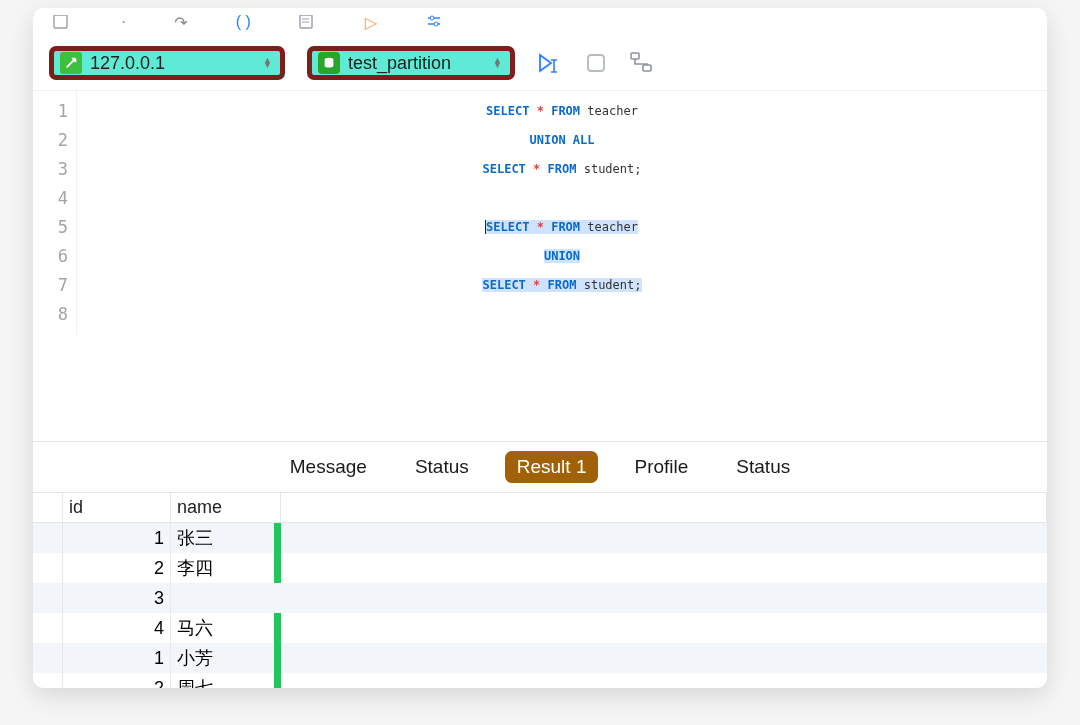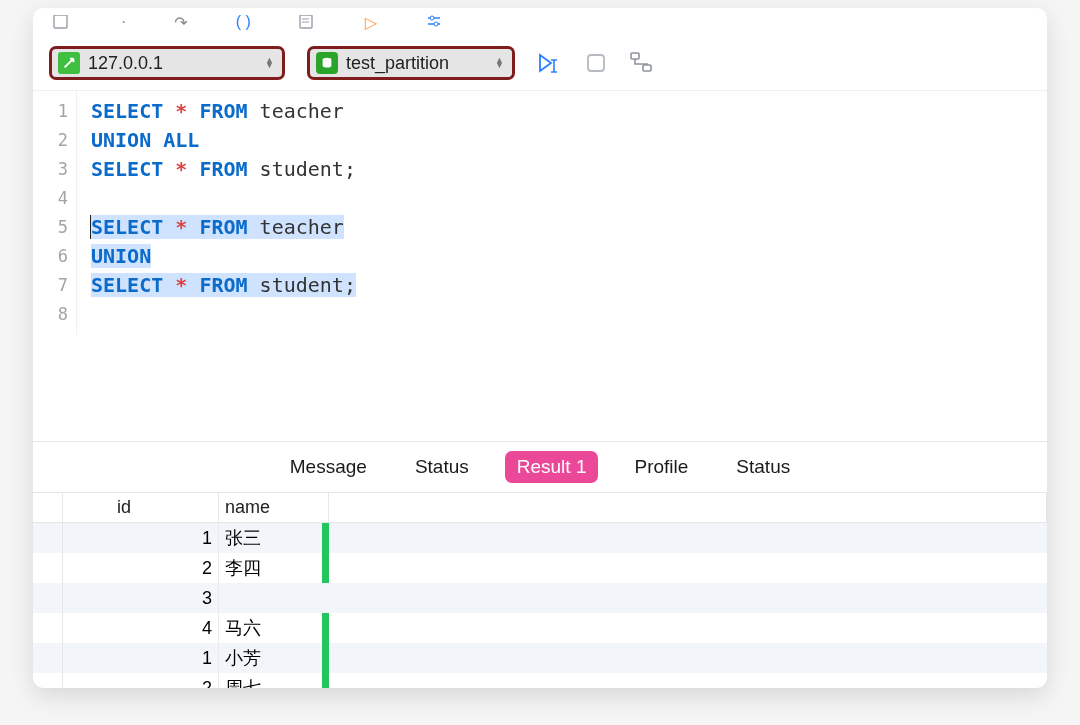--- a/index.html
+++ b/index.html
@@ -34,25 +34,25 @@
   .top-icons .ico { display:inline-flex; }
   .toolbar {
     display: flex;
     align-items: center;
     padding: 10px 16px;
     gap: 22px;
   }
   .combo {
     display: flex;
     align-items: center;
-    border: 3px solid #7f1d1d;
+    border: 5px solid #7f1d1d;
     border-radius: 7px;
     height: 34px;
     padding: 0 8px 0 6px;
-    background: #e5e5e5;
+    background: #5eead4;
     font-size: 18px;
     color: #222;
     gap: 8px;
   }
   .combo .chev {
     margin-left: auto;
     color: #777;
     display:flex;
     flex-direction: column;
     line-height: 5px;
@@ -81,25 +81,26 @@
     font-size: 17px;
     color: #a0a4ab;
     padding: 6px 8px 6px 0;
     user-select: none;
     border-right: 1px solid #eef0f2;
   }
   .gutter div { height: 29px; line-height:29px; }
   .code {
     flex:1;
     font-family: "SF Mono","Menlo","Consolas",monospace;
-    font-size: 20px;
+    font-size: 12px;
     padding: 6px 14px;
     white-space: pre;
     color: #222;
     line-height: 29px;
+    text-align: center;
   }
   .kw { color:#0b6bcb; font-weight:700; }
   .op { color:#d44; font-weight:700; }
   .pn { color:#333; }
   .hl { background:#cfe3ff; }
   .caret { border-left: 1.5px solid #222; margin-left:-1px;}
   .editor-gap { height: 58px; }
   .tabs {
     border-top: 1px solid #e4e6ea;
     border-bottom: 1px solid #e4e6ea;
@@ -110,32 +111,32 @@
     font-size: 19px;
     margin-top: 48px;
   }
   .tab {
     padding: 5px 12px;
     border-radius: 7px;
     color: #1a1a1a;
     cursor: pointer;
   }
   .tab.active {
-    background:#ec4899;
+    background:#a16207;
     color:#fff;
   }
   .grid {
     font-size: 18px;
   }
   .grid-row { display:flex; height:30px; align-items:center; }
   .grid-row.header { border-bottom: 1px solid #e4e6ea; font-weight:400; color:#222; }
   .grid-row.header .cell { border-right:1px solid #e4e6ea; }
   .grid-row.stripe { background:#f2f6fb; }
   .cell-gutter { width:30px; border-right:1px solid #e4e6ea; height:100%; }
-  .cell-id { width:108px; text-align:right; padding-right:6px; border-right:1px solid #e8ebef; height:100%; display:flex; align-items:center; justify-content:flex-end;margin-left:48px;}
+  .cell-id { width:108px; text-align:right; padding-right:6px; border-right:1px solid #e8ebef; height:100%; display:flex; align-items:center; justify-content:flex-end;}
   .cell-name { width:110px; padding-left:6px; border-right:7px solid #22c55e; height:100%; display:flex; align-items:center;}
   .cell-rest { flex:1; height:100%; }
   .grid-row.header .cell-id { justify-content:flex-start; padding-left:6px; text-align:left;}
 </style>
 </head>
 <body>
 
 <div class="card">
 
   <div class="top-icons">

